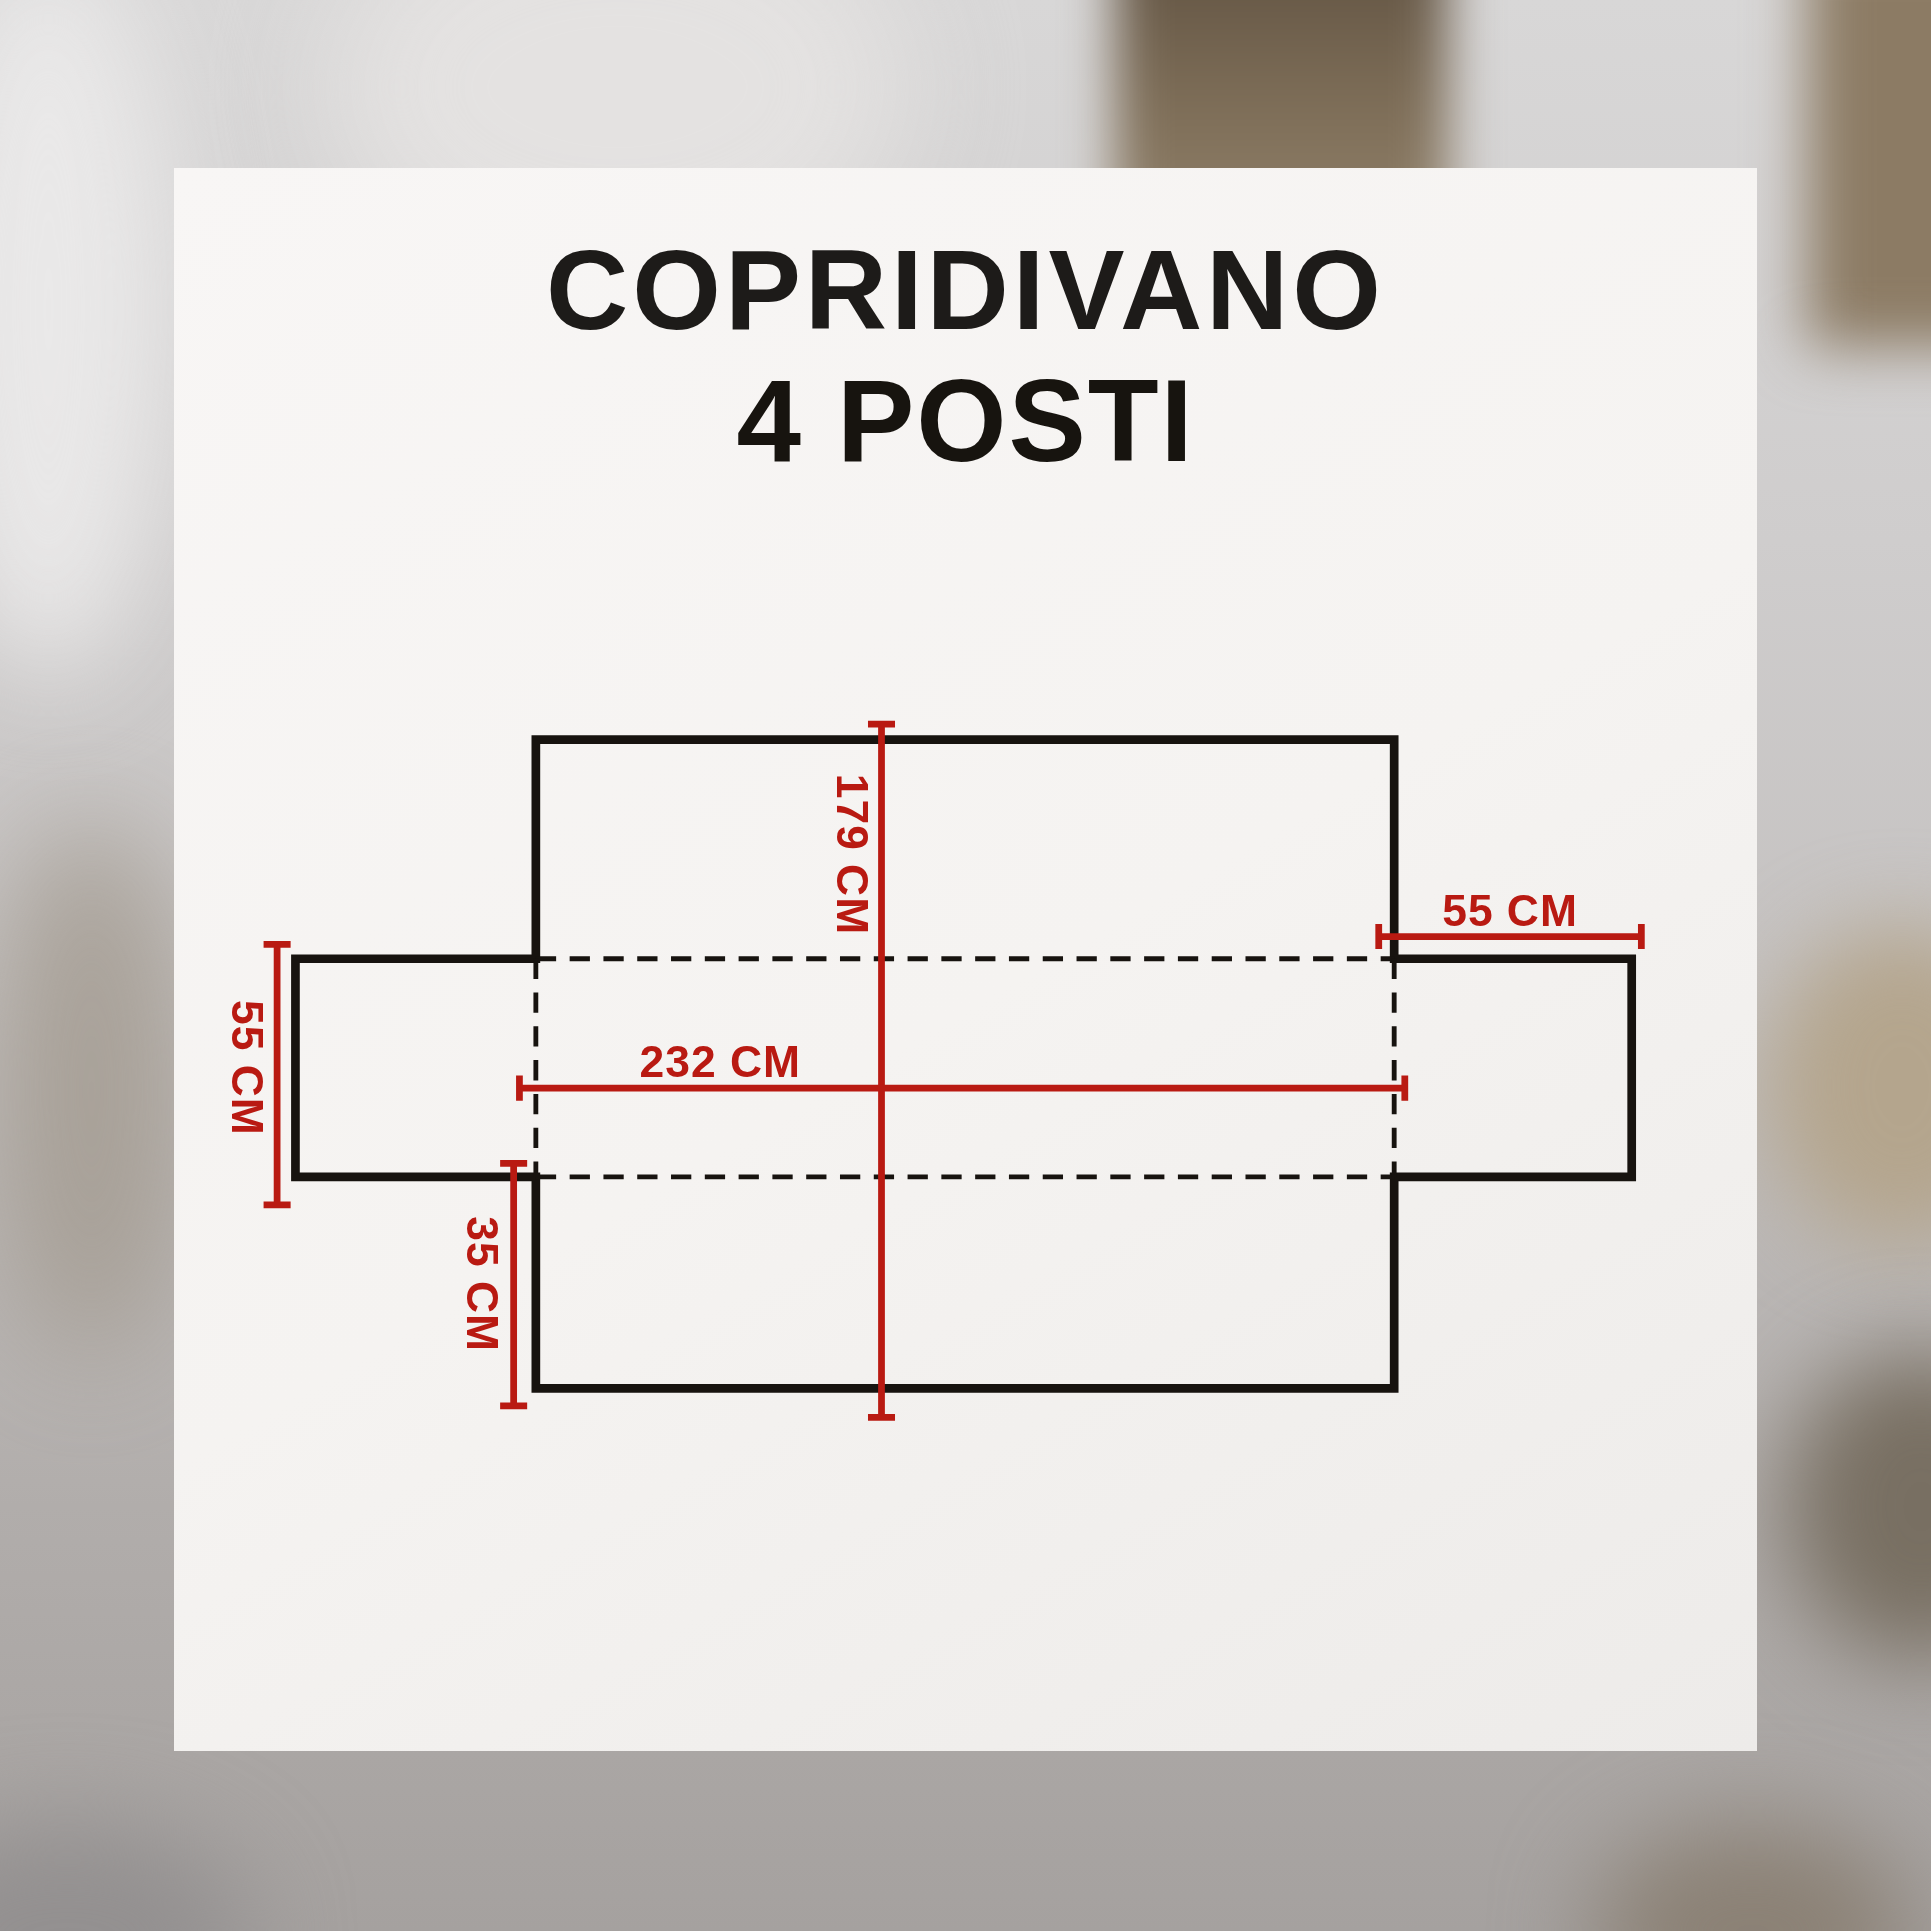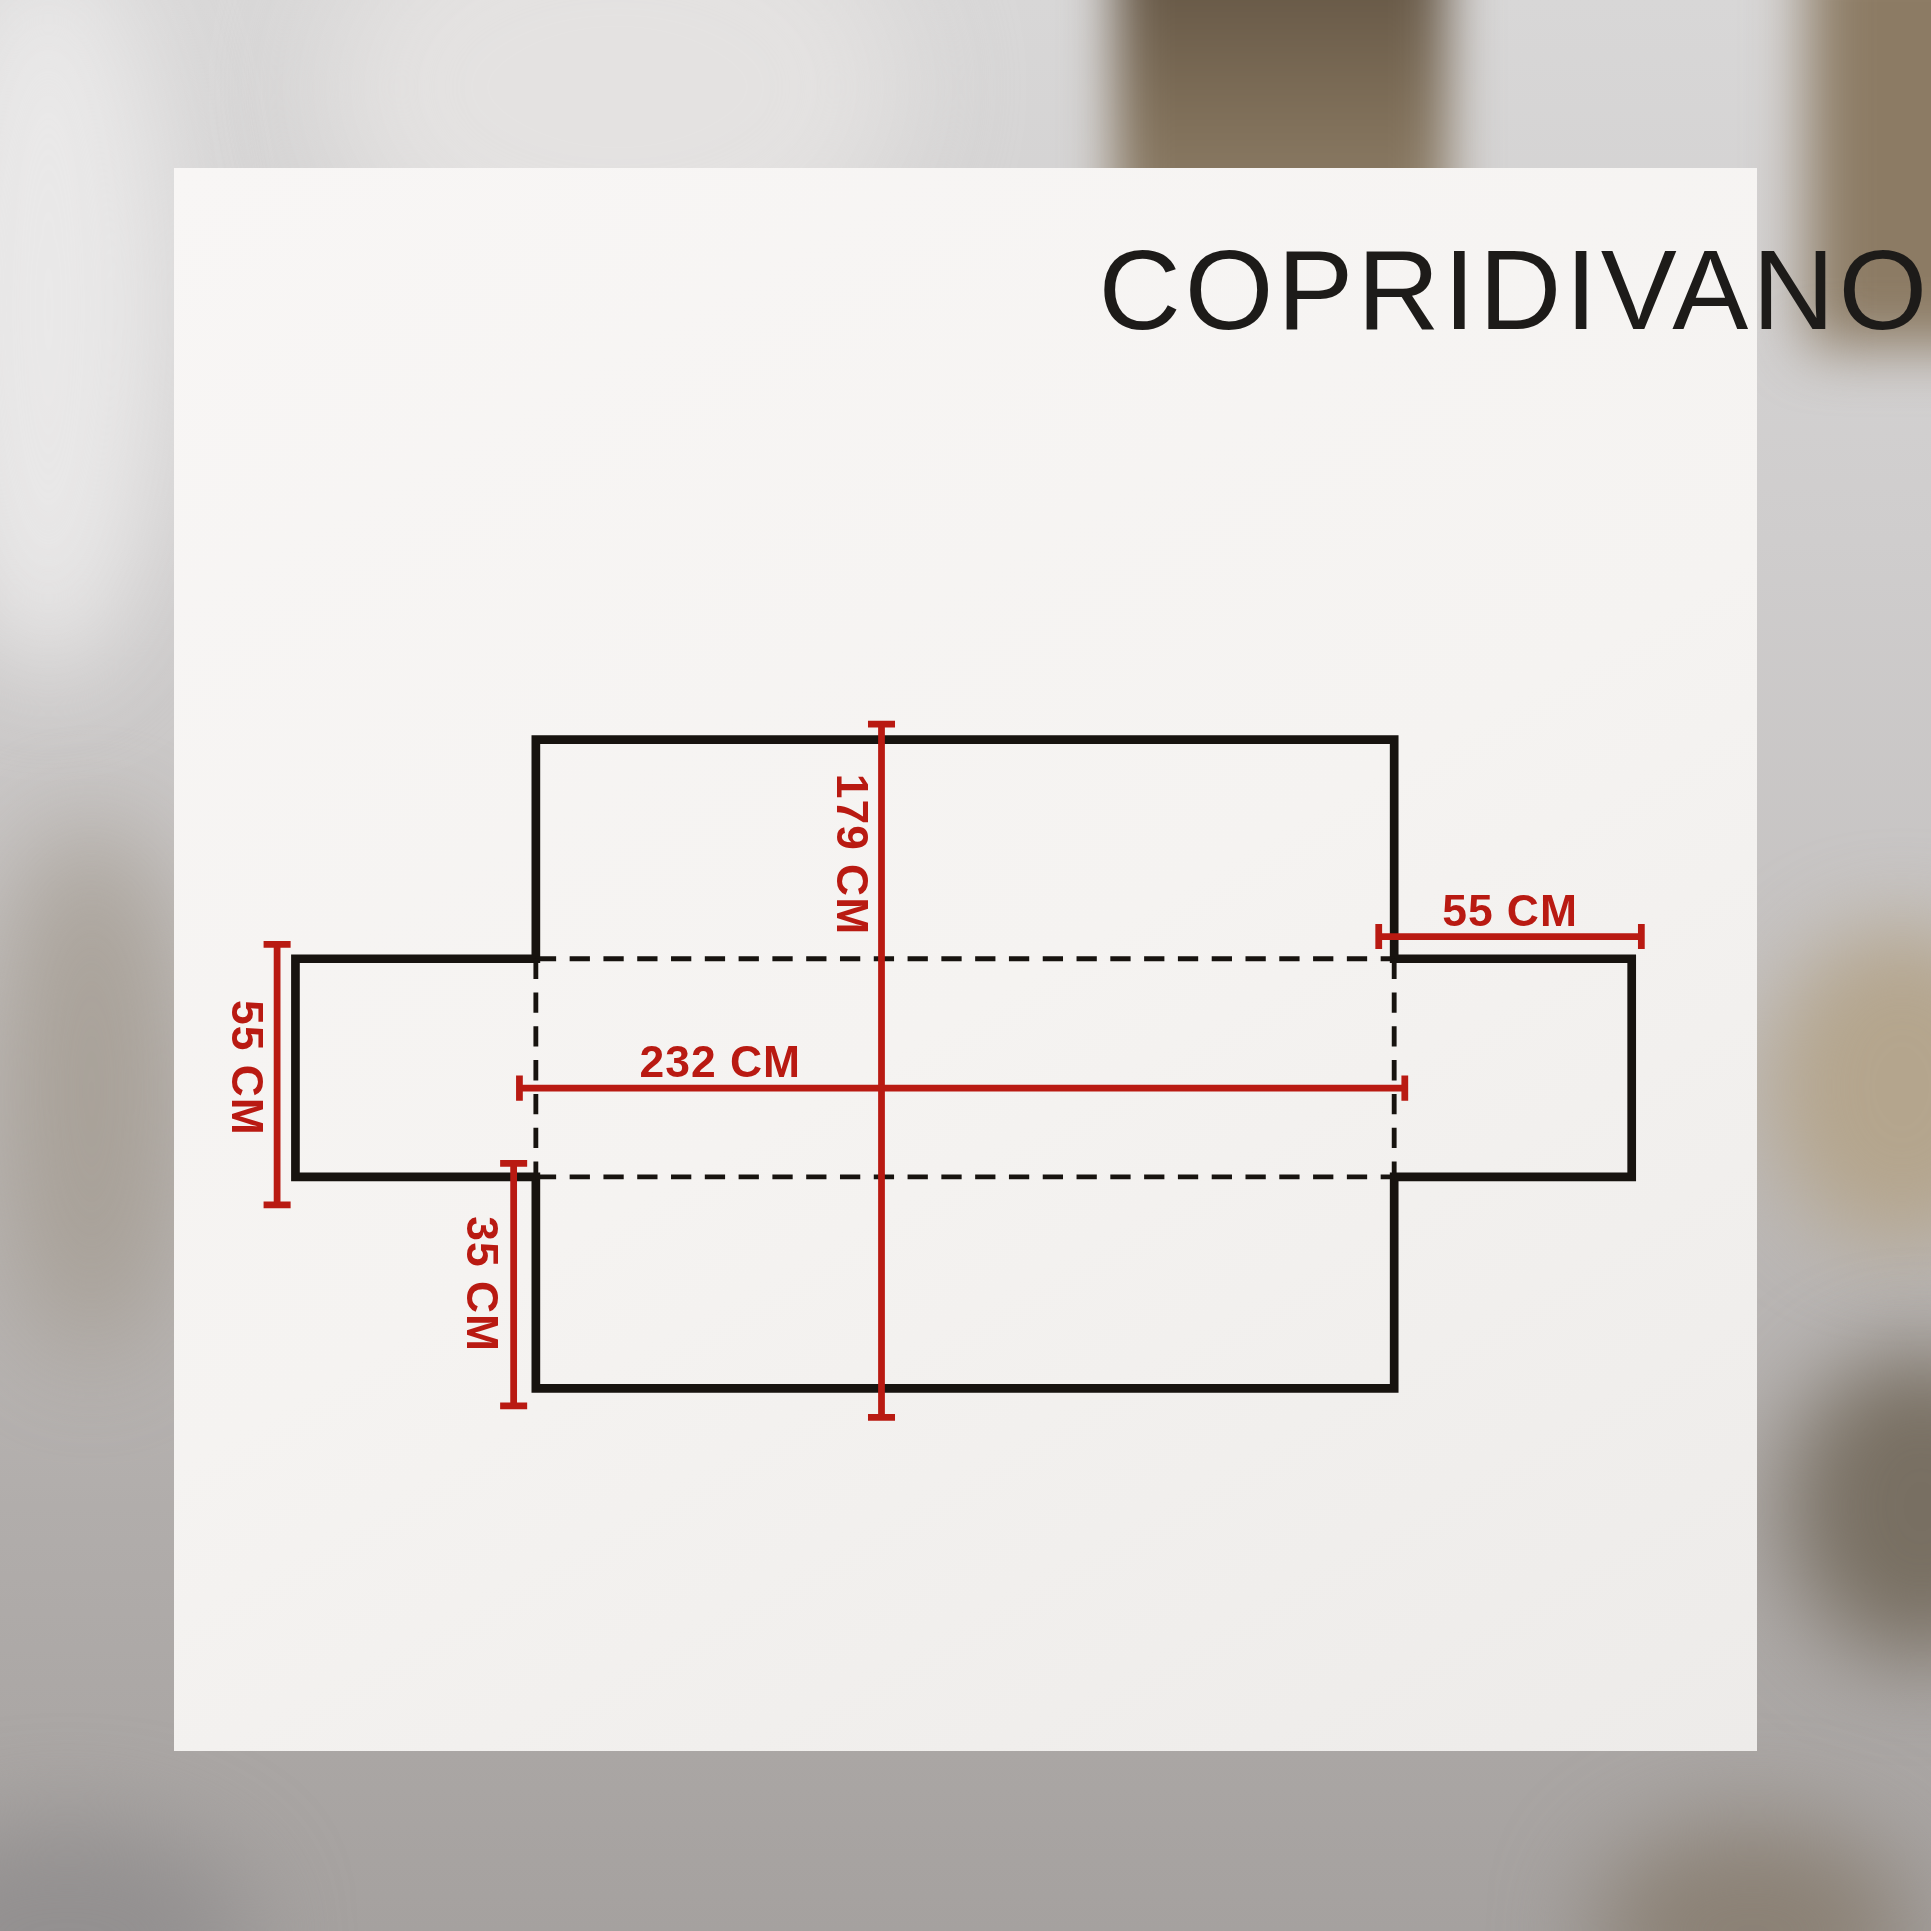--- a/index.html
+++ b/index.html
@@ -27,22 +27,22 @@
   .blob-brown-br{left:1593px;top:1825px;width:319px;height:212px;background:#8b8175;
     border-radius:50%;filter:blur(48px);}
   .blob-dark-bl{left:-116px;top:1825px;width:367px;height:222px;background:#939090;
     border-radius:50%;filter:blur(48px);}
   .blob-grey-left{left:-9.7px;top:821px;width:203px;height:541px;background:#a49c92;
     border-radius:50%;filter:blur(56px);opacity:.85;}
   
   .card{position:absolute;left:174px;top:168px;width:1583px;height:1583px;
     background:linear-gradient(150deg,#f8f6f5 0%,#f5f3f1 52%,#edebe9 100%);}
   
-  .title-line1{position:absolute;left:0;top:230px;width:100%;text-align:right;
-    font-size:114px;line-height:120px;font-weight:400;letter-spacing:3.9px;
+  .title-line1{position:absolute;left:0;top:230px;width:100%;text-align:center;
+    font-size:114px;line-height:120px;font-weight:700;letter-spacing:3.9px;
     color:#1d1b19;}
   .title-line2{position:absolute;left:0;top:361px;width:100%;text-align:center;
     font-size:116px;line-height:120px;font-weight:800;letter-spacing:1.9px;
     color:#17140f;}
   
   svg.diagram{position:absolute;inset:0;}
   .outline{fill:none;stroke:#17130f;stroke-width:9;stroke-linejoin:miter;}
   .fold{fill:none;stroke:#17130f;stroke-width:5;stroke-dasharray:21 14;}
   .dim{stroke:#b91a12;stroke-width:7;fill:none;}
   .dim-label{fill:#b91a12;font-size:46px;font-weight:600;letter-spacing:1px;
@@ -62,20 +62,21 @@
     <div class="blob blob-tan-right"></div>
     <div class="blob blob-dark-right"></div>
     <div class="blob blob-brown-br"></div>
     <div class="blob blob-dark-bl"></div>
     <div class="blob blob-grey-left"></div>
   </div>
 
   <div class="card"></div>
 
   <div class="title-line1">COPRIDIVANO</div>
+  <div class="title-line2">4 POSTI</div>
 
   <svg class="diagram" viewBox="0 0 2000 2000" width="1931" height="1931">
 
     <path class="outline" d="M555,766 H1444 V993 H1690 V1219 H1444 V1438 H555 V1219 H306 V993 H555 Z"></path>
 
     <path class="fold" d="M555,993 H1444"></path>
     <path class="fold" d="M555,1219 H1444"></path>
     <path class="fold" d="M555,993 V1219"></path>
     <path class="fold" d="M1444,993 V1219"></path>
 

